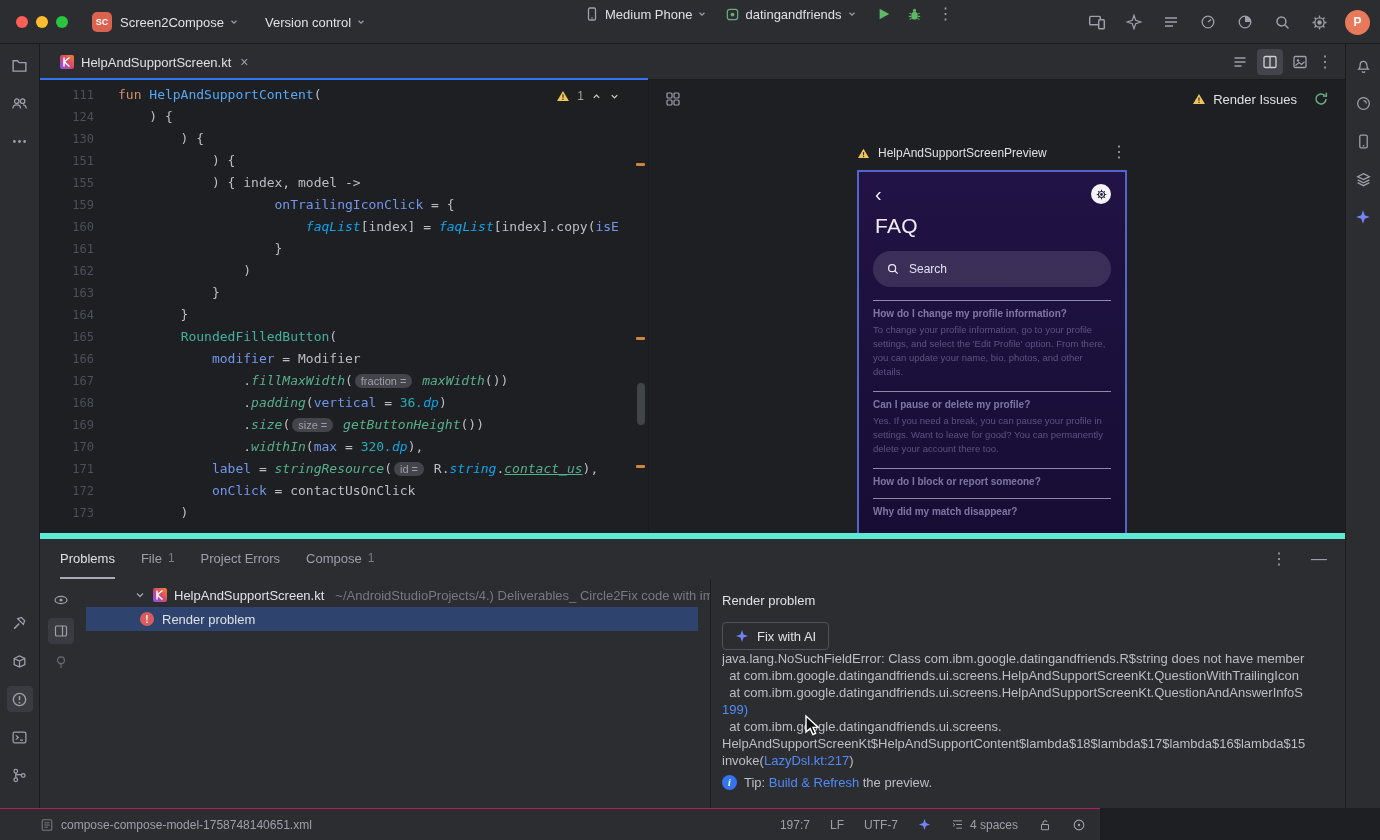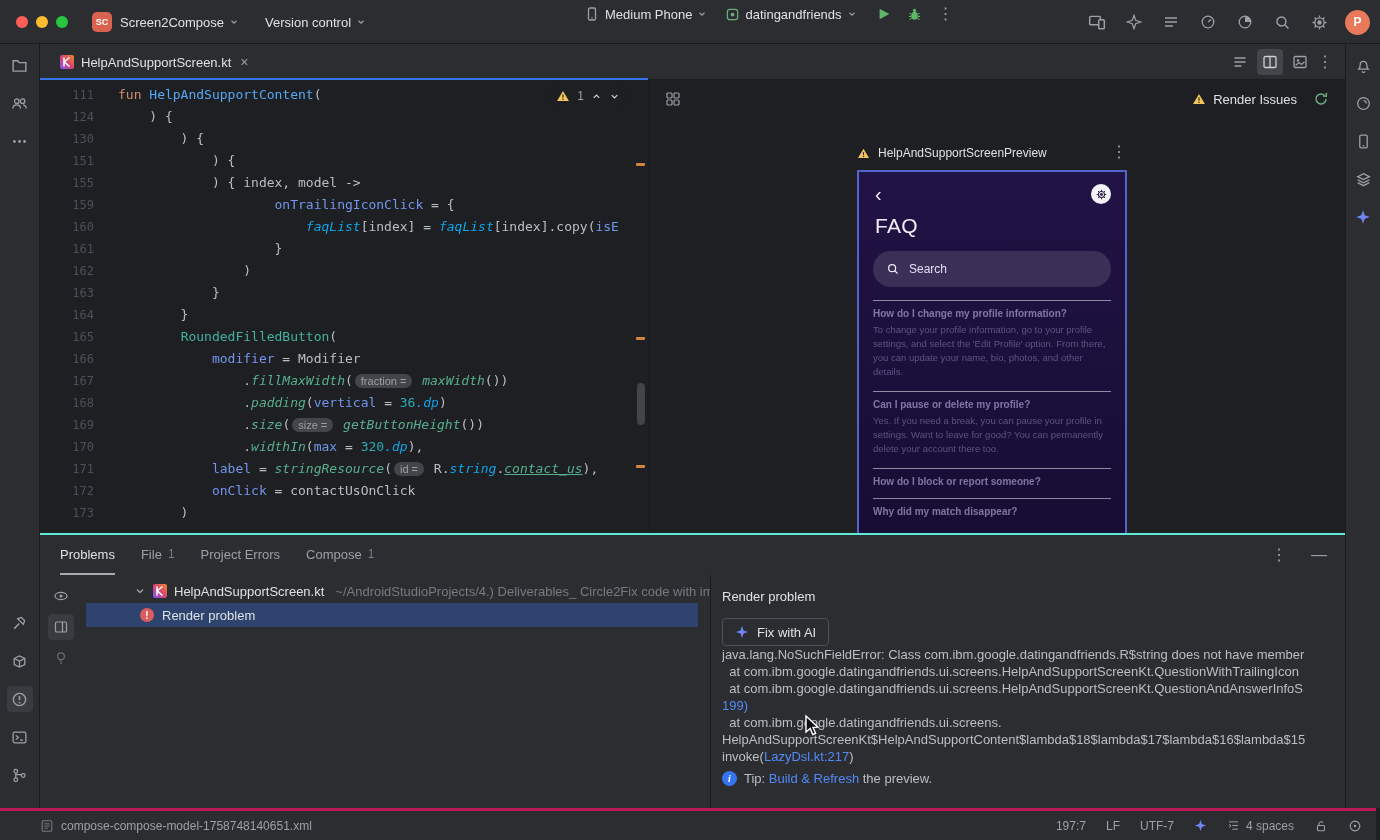--- a/index.html
+++ b/index.html
@@ -76,21 +76,21 @@
 .phone-back{color:#EDEBF7;font-size:20px;line-height:16px}
 .phone-gear{width:20px;height:20px;border-radius:50%;background:#F5F3FA;display:flex;align-items:center;justify-content:center}
 .phone-title{margin:10px 0 0 16px;font-size:21px;font-weight:500;color:#EFEDFA;letter-spacing:.3px}
 .phone-search{margin:13px 14px 0;height:36px;border-radius:18px;background:rgba(255,255,255,.13);display:flex;align-items:center;gap:9px;padding-left:13px;font-size:12px;color:#E3E0F2}
 .faq-list{margin:13px 14px 0}
 .faq-divider{height:1px;background:rgba(240,238,252,.55)}
 .faq-q{margin:7px 0 11px;font-size:10px;font-weight:bold;color:rgba(199,191,240,.58)}
 .faq-a{margin:-7px 0 12px;font-size:9.5px;line-height:14px;color:rgba(182,173,227,.42)}
 
 
-.bottom-panel{position:absolute;left:40px;top:533px;width:1305px;height:275px;background:#2B2D30;border-top:2px solid #5eead4}
+.bottom-panel{position:absolute;left:40px;top:533px;width:1305px;height:275px;background:#2B2D30;border-top:6px solid #5eead4}
 .bp-header{height:40px;display:flex;align-items:center;padding:0 18px 0 20px}
 .pp-tabs{height:40px;display:flex;gap:26px}
 .pp-tab{display:flex;align-items:center;gap:6px;height:100%;font-size:13px;color:#9DA0A8;border-bottom:2px solid transparent}
 .pp-tab.active{color:#DFE1E5;border-bottom-color:#A8ABB2}
 .pp-count{color:#787C84;font-size:12px}
 .bp-actions{margin-left:auto;display:flex;gap:24px;align-items:center;color:#9DA0A8}
 .bp-body{position:relative;height:234px}
 .bp-strip{position:absolute;left:0;top:8px;width:42px;display:flex;flex-direction:column;align-items:center;gap:5px}
 .strip-btn{width:26px;height:26px;border-radius:4px;display:flex;align-items:center;justify-content:center;color:#9DA0A8}
 .strip-btn.active{background:#393B40}
@@ -104,21 +104,21 @@
 .bp-detail{position:absolute;left:682px;top:0;right:8px;height:100%;overflow:hidden}
 .detail-title{margin-top:14px;font-size:13px;color:#DFE1E5}
 .fix-ai-btn{margin-top:14px;height:28px;display:inline-flex;align-items:center;gap:8px;padding:0 12px;background:transparent;border:1px solid #4E5157;border-radius:4px;color:#DFE1E5;font-size:13px;font-family:Liberation Sans, sans-serif}
 .stack{font-size:13px;line-height:17px;color:#BCBEC4}
 .stack-line{white-space:pre;overflow:hidden}
 .link{color:#548AF7}
 .tip-row{margin-top:6px;display:flex;align-items:center;gap:7px;font-size:13px;color:#BCBEC4}
 .info-icon{width:15px;height:15px;border-radius:50%;background:#3574F0;color:#fff;font-size:10px;font-weight:bold;font-style:italic;display:flex;align-items:center;justify-content:center;font-family:"Liberation Serif",serif}
 
 
-.statusbar{position:absolute;left:0;top:808px;width:1376px;height:32px;background:#2B2D30;border-top:3px solid #be185d;display:flex;align-items:center;padding:0 14px 0 40px;color:#9DA0A8;font-size:12px}
+.statusbar{position:absolute;left:0;top:808px;width:1100px;height:32px;background:#2B2D30;border-top:1px solid #be185d;display:flex;align-items:center;padding:0 14px 0 40px;color:#9DA0A8;font-size:12px}
 .sb-left{display:flex;align-items:center;gap:7px}
 .sb-right{margin-left:auto;display:flex;align-items:center;gap:20px}
 .sb-item{display:flex;align-items:center;gap:6px}
 
 
 .kotlin-icon{width:14px;height:14px;border-radius:2px;flex:none}
 .err-icon{width:14px;height:14px;border-radius:50%;background:#DB5C5C;color:#fff;font-size:10px;font-weight:bold;display:flex;align-items:center;justify-content:center;flex:none}
 .cursor{position:absolute;left:803px;top:714px;z-index:50}
 </style>
 </head>

